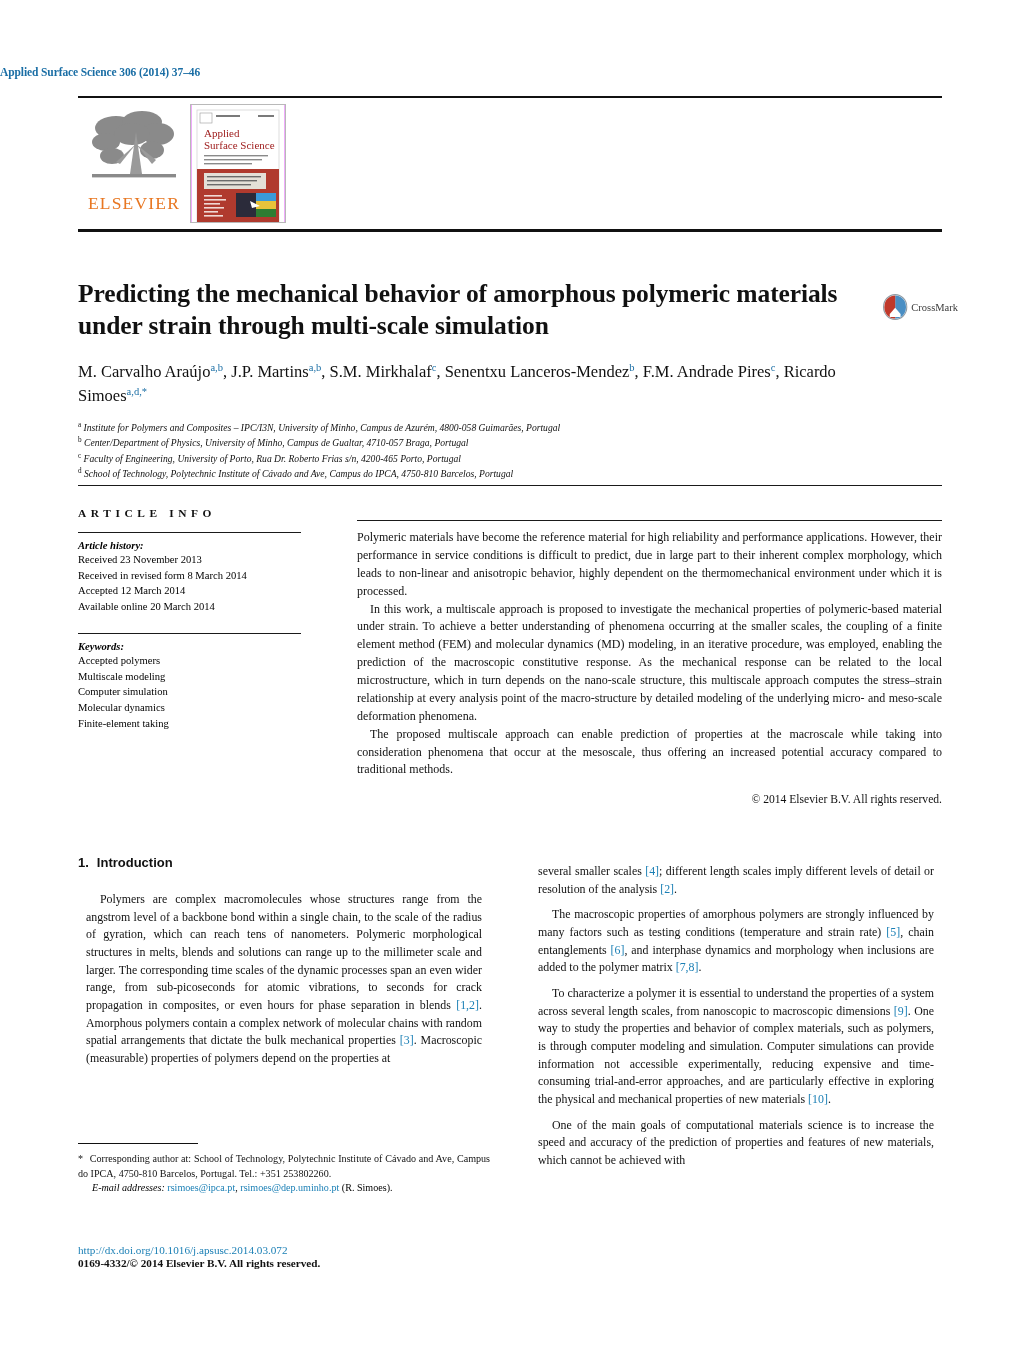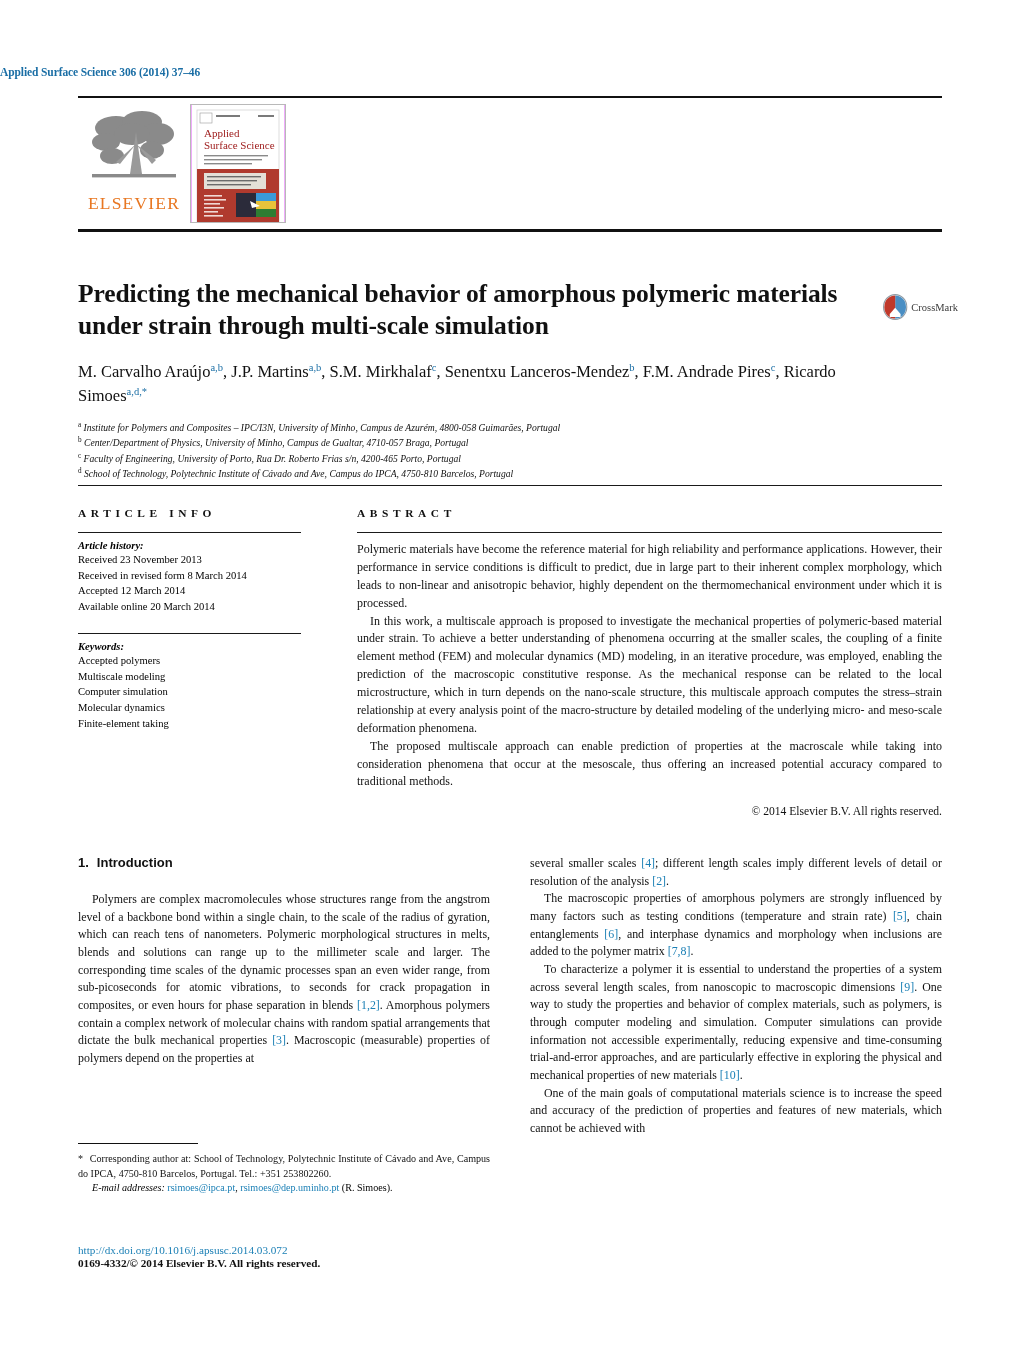--- a/index.html
+++ b/index.html
@@ -269,21 +269,21 @@
     font-size: 13px;
     font-weight: bold;
     margin: 0 0 21px 0;
     color: #111;
   }
   .section-title .num { margin-right: 8px; }
   .body-p {
     font-size: 11.9px;
     line-height: 1.485;
     text-align: justify;
-    margin: 0;
+    margin: 8px;
     color: #111;
     text-indent: 14px;
   }
   .body-p + .body-p { margin-top: 0; }
   .ref { color: #1a7fb5; }
 
   
   .footnote {
     position: absolute;
     top: 1143px;
@@ -439,21 +439,20 @@
     <div>
         <div class="info-line">Accepted polymers</div>
         <div class="info-line">Multiscale modeling</div>
         <div class="info-line">Computer simulation</div>
         <div class="info-line">Molecular dynamics</div>
         <div class="info-line">Finite-element taking</div>
       </div>
   </div>
 
   <div class="abs-col">
-    <div class="sec-head">ABSTRACT</div>
     <div class="abs-rule"></div>
     <div>
         <p class="abs-p">Polymeric materials have become the reference material for high reliability and performance applications. However, their performance in service conditions is difficult to predict, due in large part to their inherent complex morphology, which leads to non-linear and anisotropic behavior, highly dependent on the thermomechanical environment under which it is processed.</p>
         <p class="abs-p">In this work, a multiscale approach is proposed to investigate the mechanical properties of polymeric-based material under strain. To achieve a better understanding of phenomena occurring at the smaller scales, the coupling of a finite element method (FEM) and molecular dynamics (MD) modeling, in an iterative procedure, was employed, enabling the prediction of the macroscopic constitutive response. As the mechanical response can be related to the local microstructure, which in turn depends on the nano-scale structure, this multiscale approach computes the stress–strain relationship at every analysis point of the macro-structure by detailed modeling of the underlying micro- and meso-scale deformation phenomena.</p>
         <p class="abs-p">The proposed multiscale approach can enable prediction of properties at the macroscale while taking into consideration phenomena that occur at the mesoscale, thus offering an increased potential accuracy compared to traditional methods.</p>
       </div>
     <div class="abs-copy">© 2014 Elsevier B.V. All rights reserved.</div>
   </div>
 
   <div class="body-cols">

